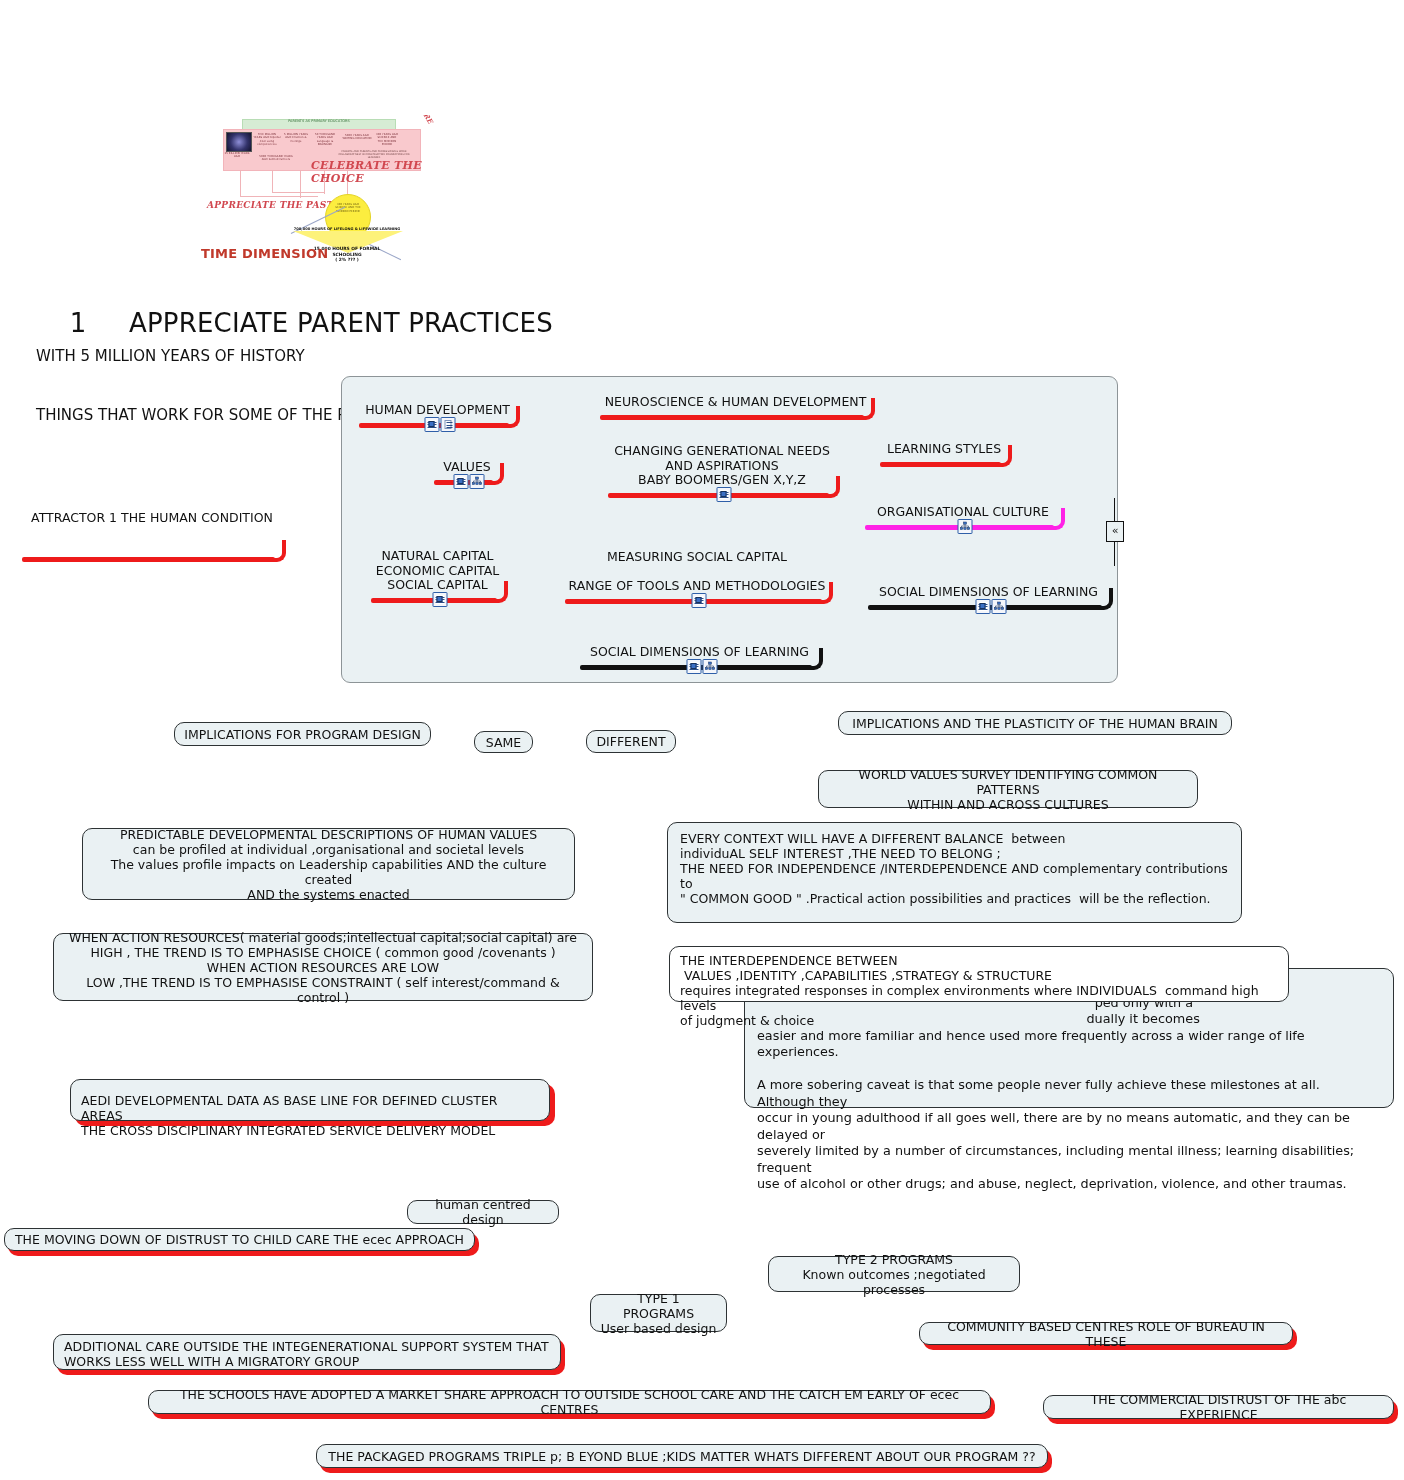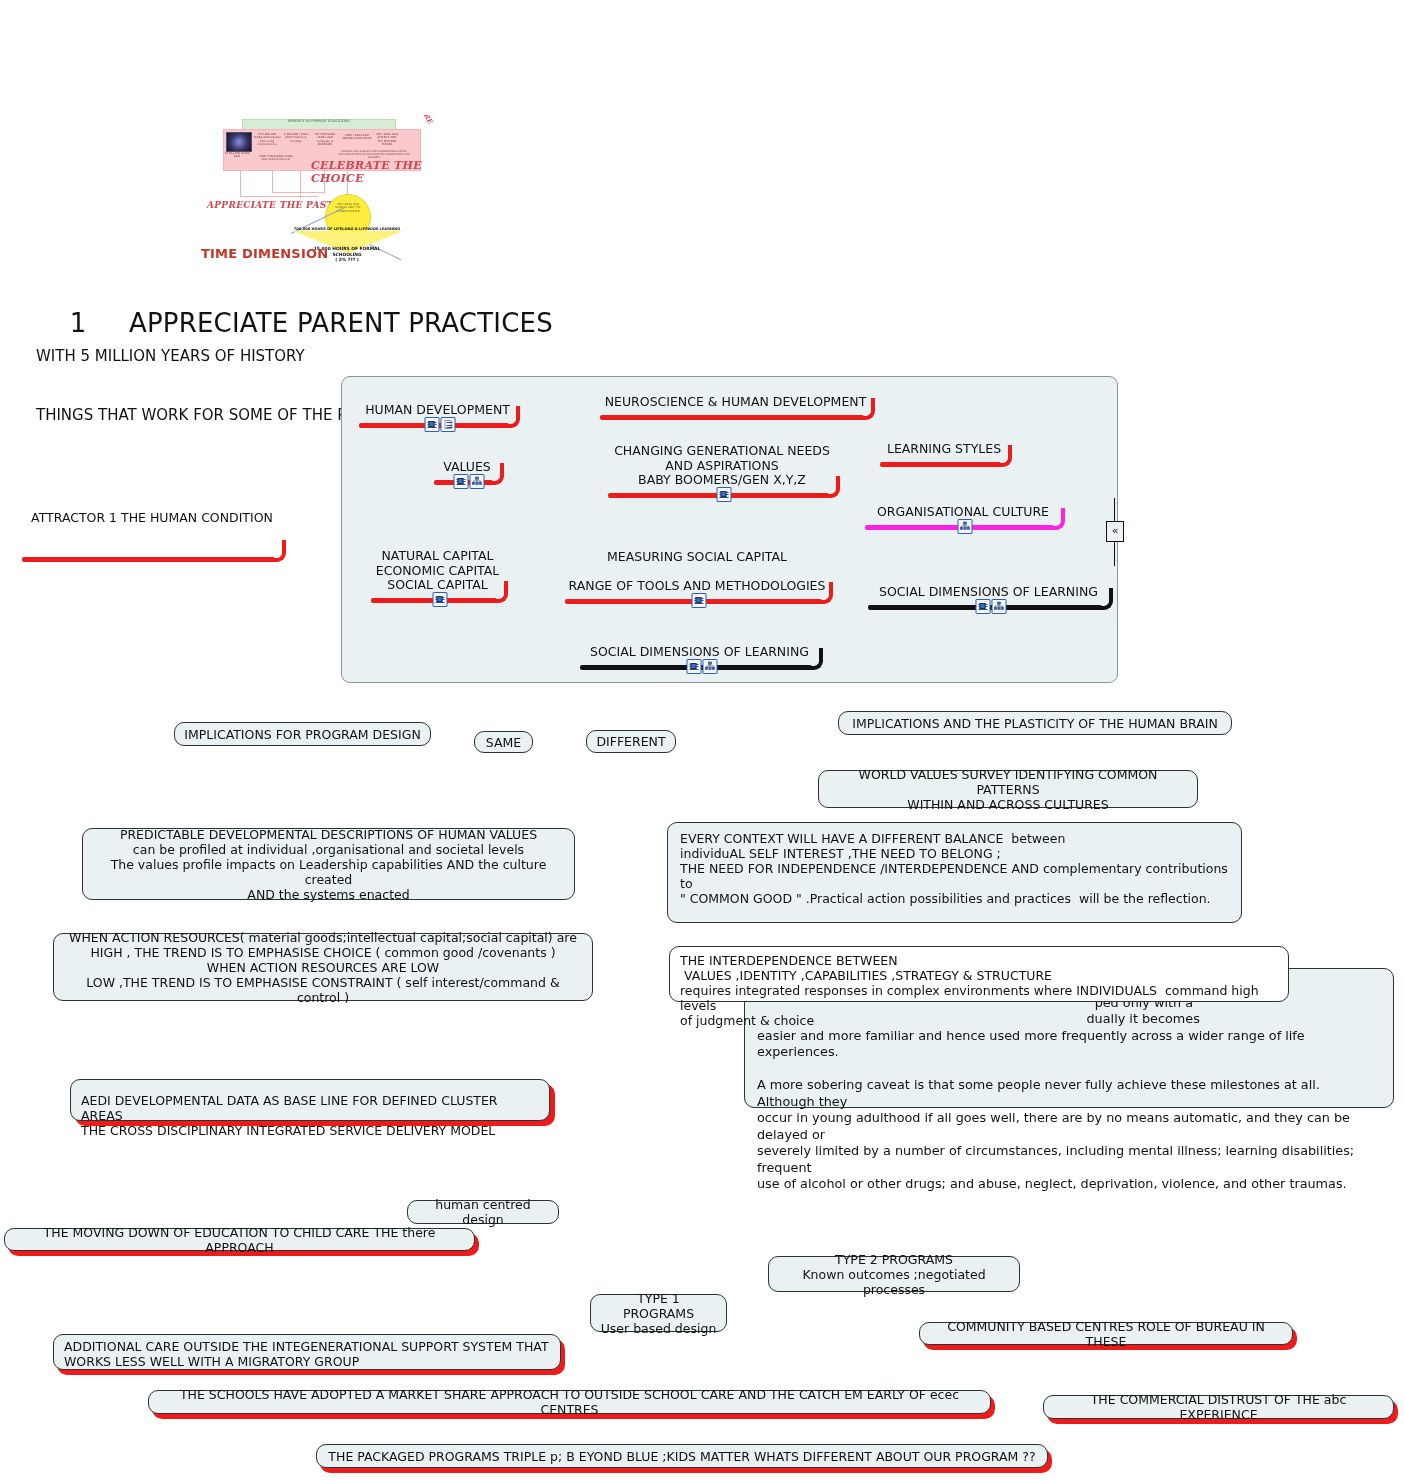--- a/index.html
+++ b/index.html
@@ -436,21 +436,21 @@
   <div class="rbox left" style="left:669px;top:946px;width:620px;height:56px;padding:6px 10px;background:#ffffff;z-index:2;">THE INTERDEPENDENCE BETWEEN
  VALUES ,IDENTITY ,CAPABILITIES ,STRATEGY &amp; STRUCTURE
 requires integrated responses in complex environments where INDIVIDUALS  command high levels
 of judgment &amp; choice</div>
 
   <div class="rbox left shadowred" style="left:70px;top:1079px;width:480px;height:42px;padding:13px 10px;z-index:3;">AEDI DEVELOPMENTAL DATA AS BASE LINE FOR DEFINED CLUSTER AREAS
 THE CROSS DISCIPLINARY INTEGRATED SERVICE DELIVERY MODEL</div>
 
   <div class="rbox" style="left:407px;top:1200px;width:152px;height:24px;">human centred design</div>
 
-  <div class="rbox shadowred2" style="left:4px;top:1228px;width:471px;height:23px;">THE MOVING DOWN OF EDUCATION TO CHILD CARE THE there APPROACH</div>
+  <div class="rbox shadowred2" style="left:4px;top:1228px;width:471px;height:23px;">THE MOVING DOWN OF DISTRUST TO CHILD CARE THE ecec APPROACH</div>
 
   <div class="rbox" style="left:768px;top:1256px;width:252px;height:36px;">TYPE 2 PROGRAMS
 Known outcomes ;negotiated processes</div>
 
   <div class="rbox" style="left:590px;top:1294px;width:137px;height:38px;">TYPE 1 PROGRAMS
 User based design</div>
 
   <div class="rbox shadowred2" style="left:919px;top:1322px;width:374px;height:23px;">COMMUNITY BASED CENTRES ROLE OF BUREAU IN THESE</div>
 
   <div class="rbox left shadowred2" style="left:53px;top:1334px;width:508px;height:36px;padding:4px 10px;">ADDITIONAL CARE OUTSIDE THE INTEGENERATIONAL SUPPORT SYSTEM THAT

